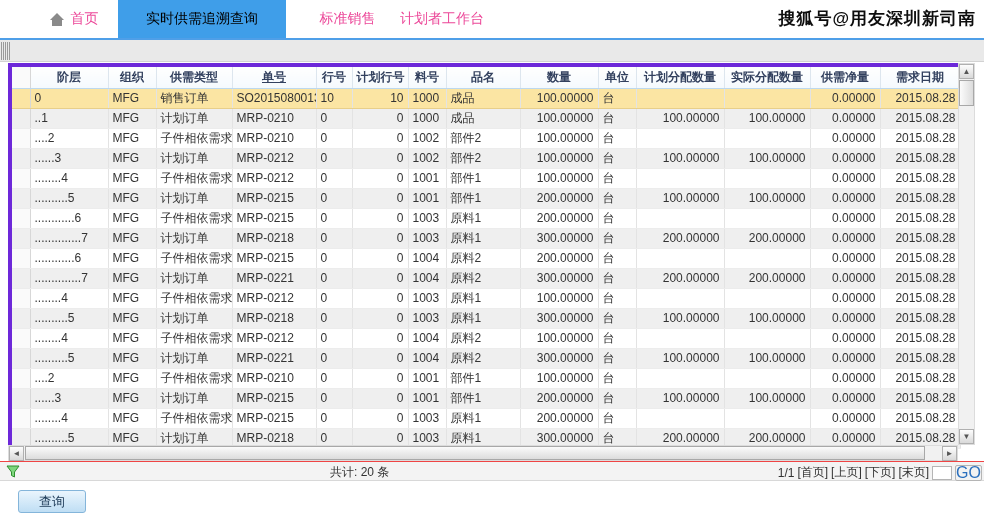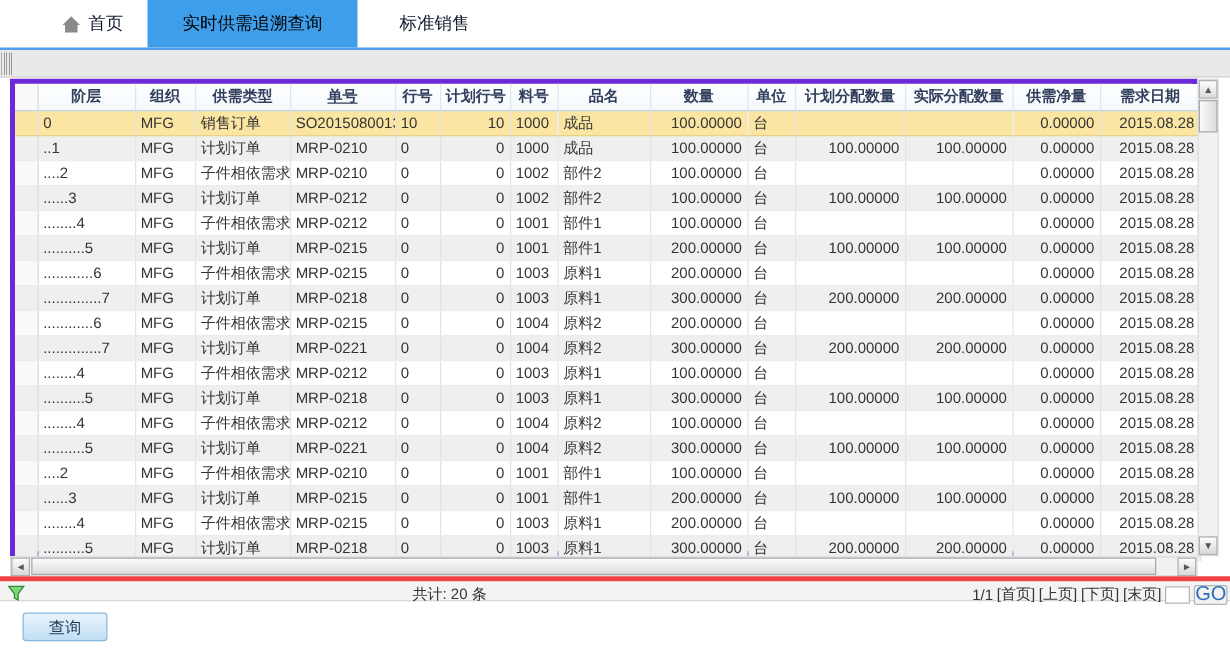--- a/index.html
+++ b/index.html
@@ -4,21 +4,21 @@
 <style>
   * { margin:0; padding:0; box-sizing:border-box; }
   html,body { width:984px; height:525px; background:#fff; overflow:hidden;
     font-family:"Liberation Sans","DejaVu Sans",sans-serif; font-size:12px; color:#333; }
   .app { position:relative; width:984px; height:525px; background:#fff; }
 
   
   .tabbar { position:absolute; left:0; top:0; width:984px; height:38px; background:#fff; }
   .tabs { position:absolute; left:30px; top:0; height:38px; display:flex; }
   .tab { height:38px; display:flex; align-items:center; justify-content:center; gap:6px;
-    color:#0f172a; font-size:14px; cursor:pointer; }
+    color:#ec4899; font-size:14px; cursor:pointer; }
   .tab.home { width:88px; }
   .tab.active { background:#3f9ee9; color:#000000; width:168px; }
   .tab.t3 { width:96px;padding-left:27px; }
   .tab.t4 { width:120px; }
   .home-ico { width:15px; height:13px; position:relative; display:inline-block; }
   .home-ico .roof { position:absolute; left:0; top:0; width:0; height:0;
     border-left:7.5px solid transparent; border-right:7.5px solid transparent; border-bottom:7px solid #8a8a8a; }
   .home-ico .base { position:absolute; left:2.5px; top:7px; width:10px; height:6px; background:#8a8a8a; }
   .blue-line { position:absolute; left:0; top:38px; width:984px; height:2px; background:#4f9fe8; }
 
@@ -57,21 +57,21 @@
     background:linear-gradient(90deg,#fbfbfb,#dcdcdc); border:1px solid #a8a8a8; cursor:pointer; }
   .hscroll { position:absolute; left:8px; top:445px; width:950px; height:16px;
     background:#f1f1f1; border:1px solid #dcdcdc; }
   .hscroll .left { left:0; top:0; }
   .hscroll .right { right:0; top:0; }
   .hscroll .thumb { position:absolute; left:16px; top:0; width:900px; height:14px;
     background:linear-gradient(#fbfbfb,#dcdcdc); border:1px solid #a8a8a8; cursor:pointer; }
 
   
   .gridfoot { position:absolute; left:0px; top:461px; width:984px; height:20px;
-    background:#f3f3f3; border-top:4px solid #ef4444; border-bottom:1px solid #d8d8d8; }
+    background:#f3f3f3; border-top:1px solid #ef4444; border-bottom:1px solid #d8d8d8; }
   .funnel { position:absolute; left:6px; top:3px; width:14px; height:14px; }
   .total { position:absolute; left:330px; top:2px; color:#333; }
   .pager { position:absolute; right:2px; top:2px; display:flex; align-items:center; gap:3px; color:#333; }
   .pager .plink { cursor:pointer; }
   .pager input { width:20px; height:14px; border:1px solid #b5b5b5; font-size:11px; padding:0 1px; }
   .gobtn { min-width:24px; height:16px; background:#f2f2f2; border:1px solid #b5b5b5; color:#2a6fbd;
     font-size:16px; line-height:14px; text-align:center; cursor:pointer; border-radius:2px; }
 
   
   .btnrow { position:absolute; left:18px; top:490px; display:flex; gap:16px;flex-direction:column; }
@@ -96,23 +96,27 @@
             <span class="base"></span>
           </span>
         <span>首页</span>
       </div>
       <div class="tab active">
         <span>实时供需追溯查询</span>
       </div>
       <div class="tab t3">
         <span>标准销售</span>
       </div>
+      <div class="tab t4">
+        <span>计划者工作台</span>
+      </div>
     </div>
   </div>
   <div class="blue-line"></div>
+  <div class="watermark">搜狐号@用友深圳新司南</div>
 
   <div class="toolbar">
     <div class="grip"></div>
   </div>
 
   <div class="grid">
     <table>
       <colgroup>
         <col style="width:18px">
           <col style="width:78px">

